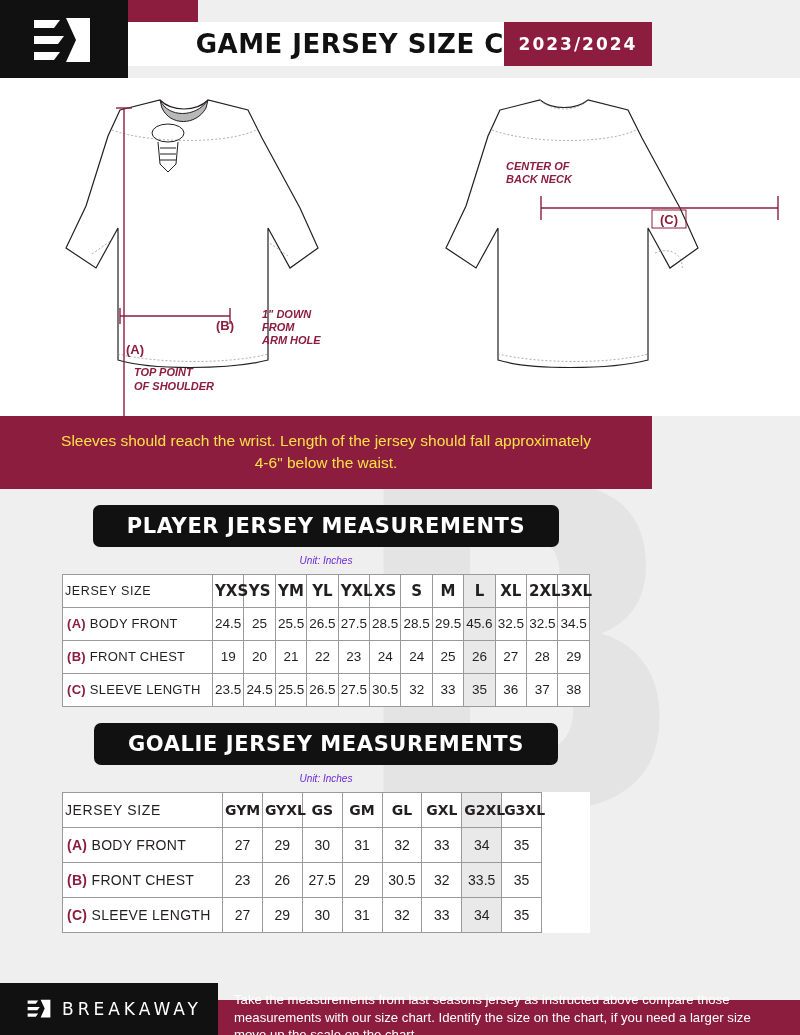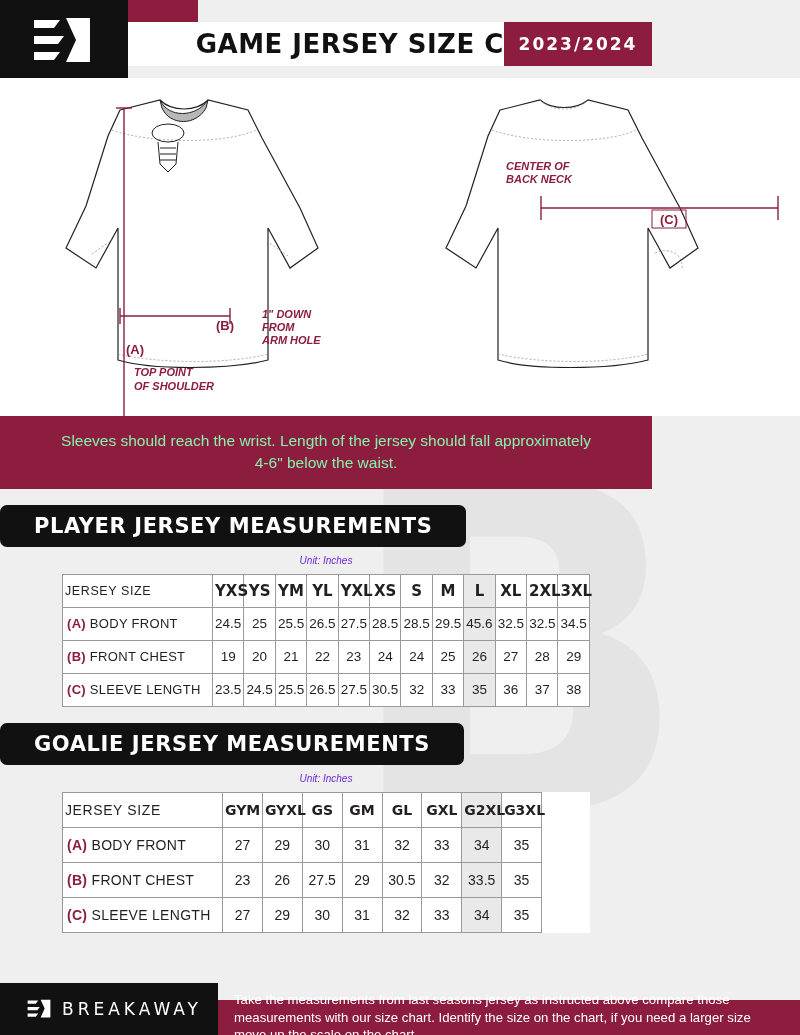--- a/index.html
+++ b/index.html
@@ -50,27 +50,27 @@
     font-family:"DejaVu Sans", sans-serif;
     margin-left:40px;
   }
 
   
   .diagram { position:relative; width:800px; height:338px; background:#fff; z-index:2; }
 
   
   .note-band {
     position:relative; z-index:2;
-    background:#8c1d3f; color:#86efac;
+    background:#8c1d3f; color:#fde047;
     padding:14px 60px; text-align:center;
     font-size:15.5px; line-height:1.45;
   }
 
   
-  .section-title-wrap { position:relative; z-index:2; display:flex; justify-content:flex-start; margin-top:16px;border-radius:18px; }
+  .section-title-wrap { position:relative; z-index:2; display:flex; justify-content:center; margin-top:16px;border-radius:18px; }
   .section-title {
     background:#111; color:#fff; border-radius:7px;
     padding:9px 34px; font-size:21px; font-weight:bold; letter-spacing:0.6px;
     font-family:"DejaVu Sans", sans-serif;
   }
   .unit-line {
     position:relative; z-index:2; text-align:center; font-style:italic;
     font-size:10px; margin:8px 0 8px 0; color:#6d28d9;
   }
 

